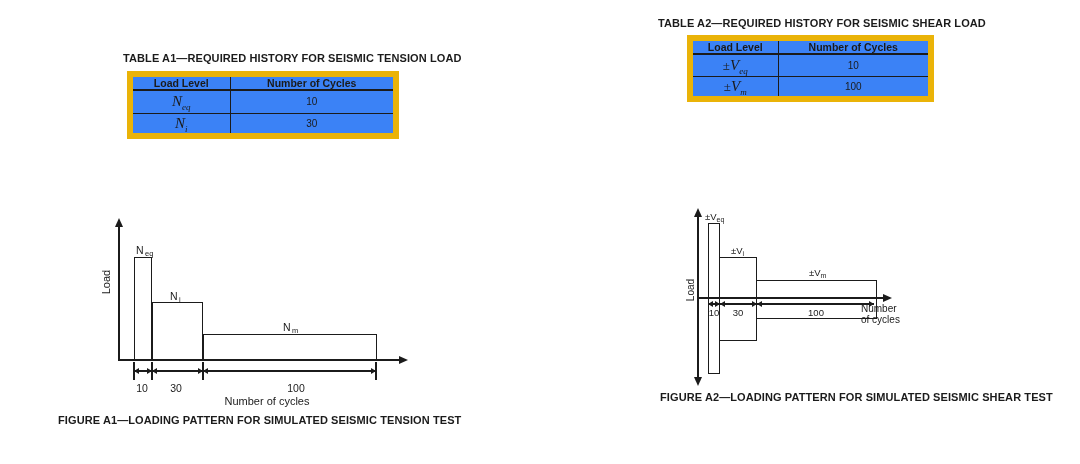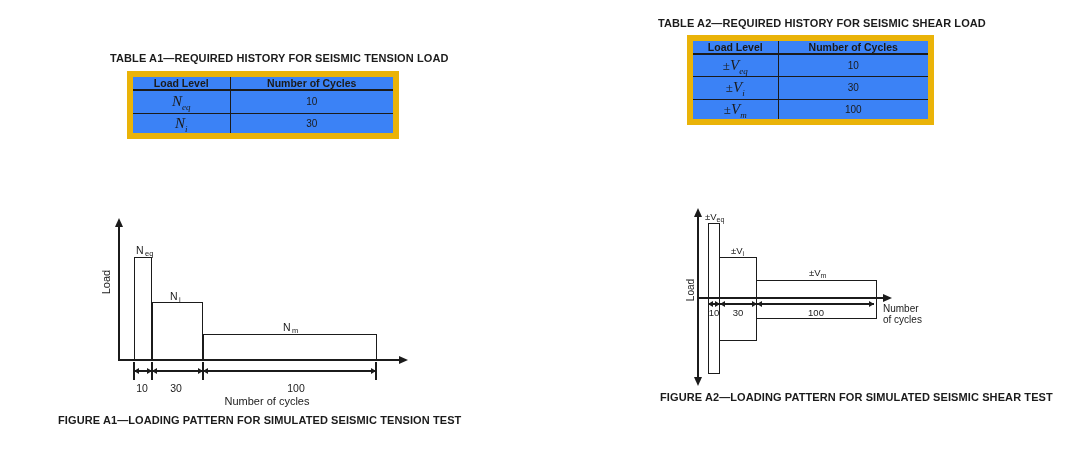--- a/index.html
+++ b/index.html
@@ -41,21 +41,21 @@
   .flabel-sm{font-size:9.5px;white-space:nowrap;line-height:1;}
   .flabel-sm sub{font-size:7px;line-height:0;vertical-align:-0.3em;}
   .dimlab{font-size:10.5px;text-align:center;line-height:1;}
   .dimlab-sm{font-size:9.5px;text-align:center;line-height:1;}
   .axlab{font-size:11px;text-align:center;line-height:1;}
   .axlab-sm{font-size:10px;text-align:left;line-height:11px;white-space:nowrap;}
 </style>
 </head>
 <body>
 
-<div class="abs title" style="left:110px;top:52px;width:322px;">TABLE A1—REQUIRED HISTORY FOR SEISMIC TENSION LOAD</div>
+<div class="abs title" style="left:123px;top:52px;width:322px;">TABLE A1—REQUIRED HISTORY FOR SEISMIC TENSION LOAD</div>
 
 <table class="dtable t-a1" style="left:127px;top:71px;width:266px;">
   <colgroup>
       <col style="width:100px">
       <col style="width:166px">
     </colgroup>
   <thead>
     <tr>
       <th>Load Level</th>
       <th>Number of Cycles</th>
@@ -83,24 +83,20 @@
   <thead>
     <tr>
       <th>Load Level</th>
       <th>Number of Cycles</th>
     </tr>
   </thead>
   <tbody>
     <tr>
       <td class="lvl"><span class="sign">±</span><span>V</span><sub>eq</sub></td>
       <td class="num">10</td>
-    </tr>
-    <tr>
-      <td class="lvl"><span class="sign">±</span><span>V</span><sub>i</sub></td>
-      <td class="num">30</td>
     </tr>
     <tr>
       <td class="lvl"><span class="sign">±</span><span>V</span><sub>m</sub></td>
       <td class="num">100</td>
     </tr>
   </tbody>
 </table>
 
 <div class="abs" style="left:0;top:0;width:0;height:0;">
 
@@ -142,21 +138,21 @@
   <div class="abs bar" style="left:719px;top:257px;width:38px;height:84px;"></div>
   <div class="abs bar" style="left:756px;top:280px;width:121px;height:39px;"></div>
 
   <div class="abs vline" style="left:697px;top:216px;width:2px;height:162px;"></div>
   <div class="abs arr-up" style="left:694px;top:208px;"></div>
   <div class="abs arr-down" style="left:694px;top:377px;"></div>
   <div class="abs hline" style="left:697px;top:297px;width:186px;height:2px;"></div>
   <div class="abs arr-right" style="left:883px;top:294px;"></div>
 
   <div class="abs rot axlab" style="left:672px;top:284px;width:40px;height:12px;font-size:10px;">Load</div>
-  <div class="abs axlab-sm" style="left:883px;top:303px;">
+  <div class="abs axlab-sm" style="left:861px;top:303px;">
     <div>Number</div>
     <div>of cycles</div>
   </div>
 
   <div class="abs flabel-sm" style="left:705px;top:212px;"><span>±</span><span>V</span><sub>eq</sub></div>
   <div class="abs flabel-sm" style="left:731px;top:246px;"><span>±</span><span>V</span><sub>i</sub></div>
   <div class="abs flabel-sm" style="left:809px;top:268px;"><span>±</span><span>V</span><sub>m</sub></div>
 
   <div class="dim" style="left:708px;top:303px;width:12px;"></div>
   <div class="dim" style="left:720px;top:303px;width:37px;"></div>

